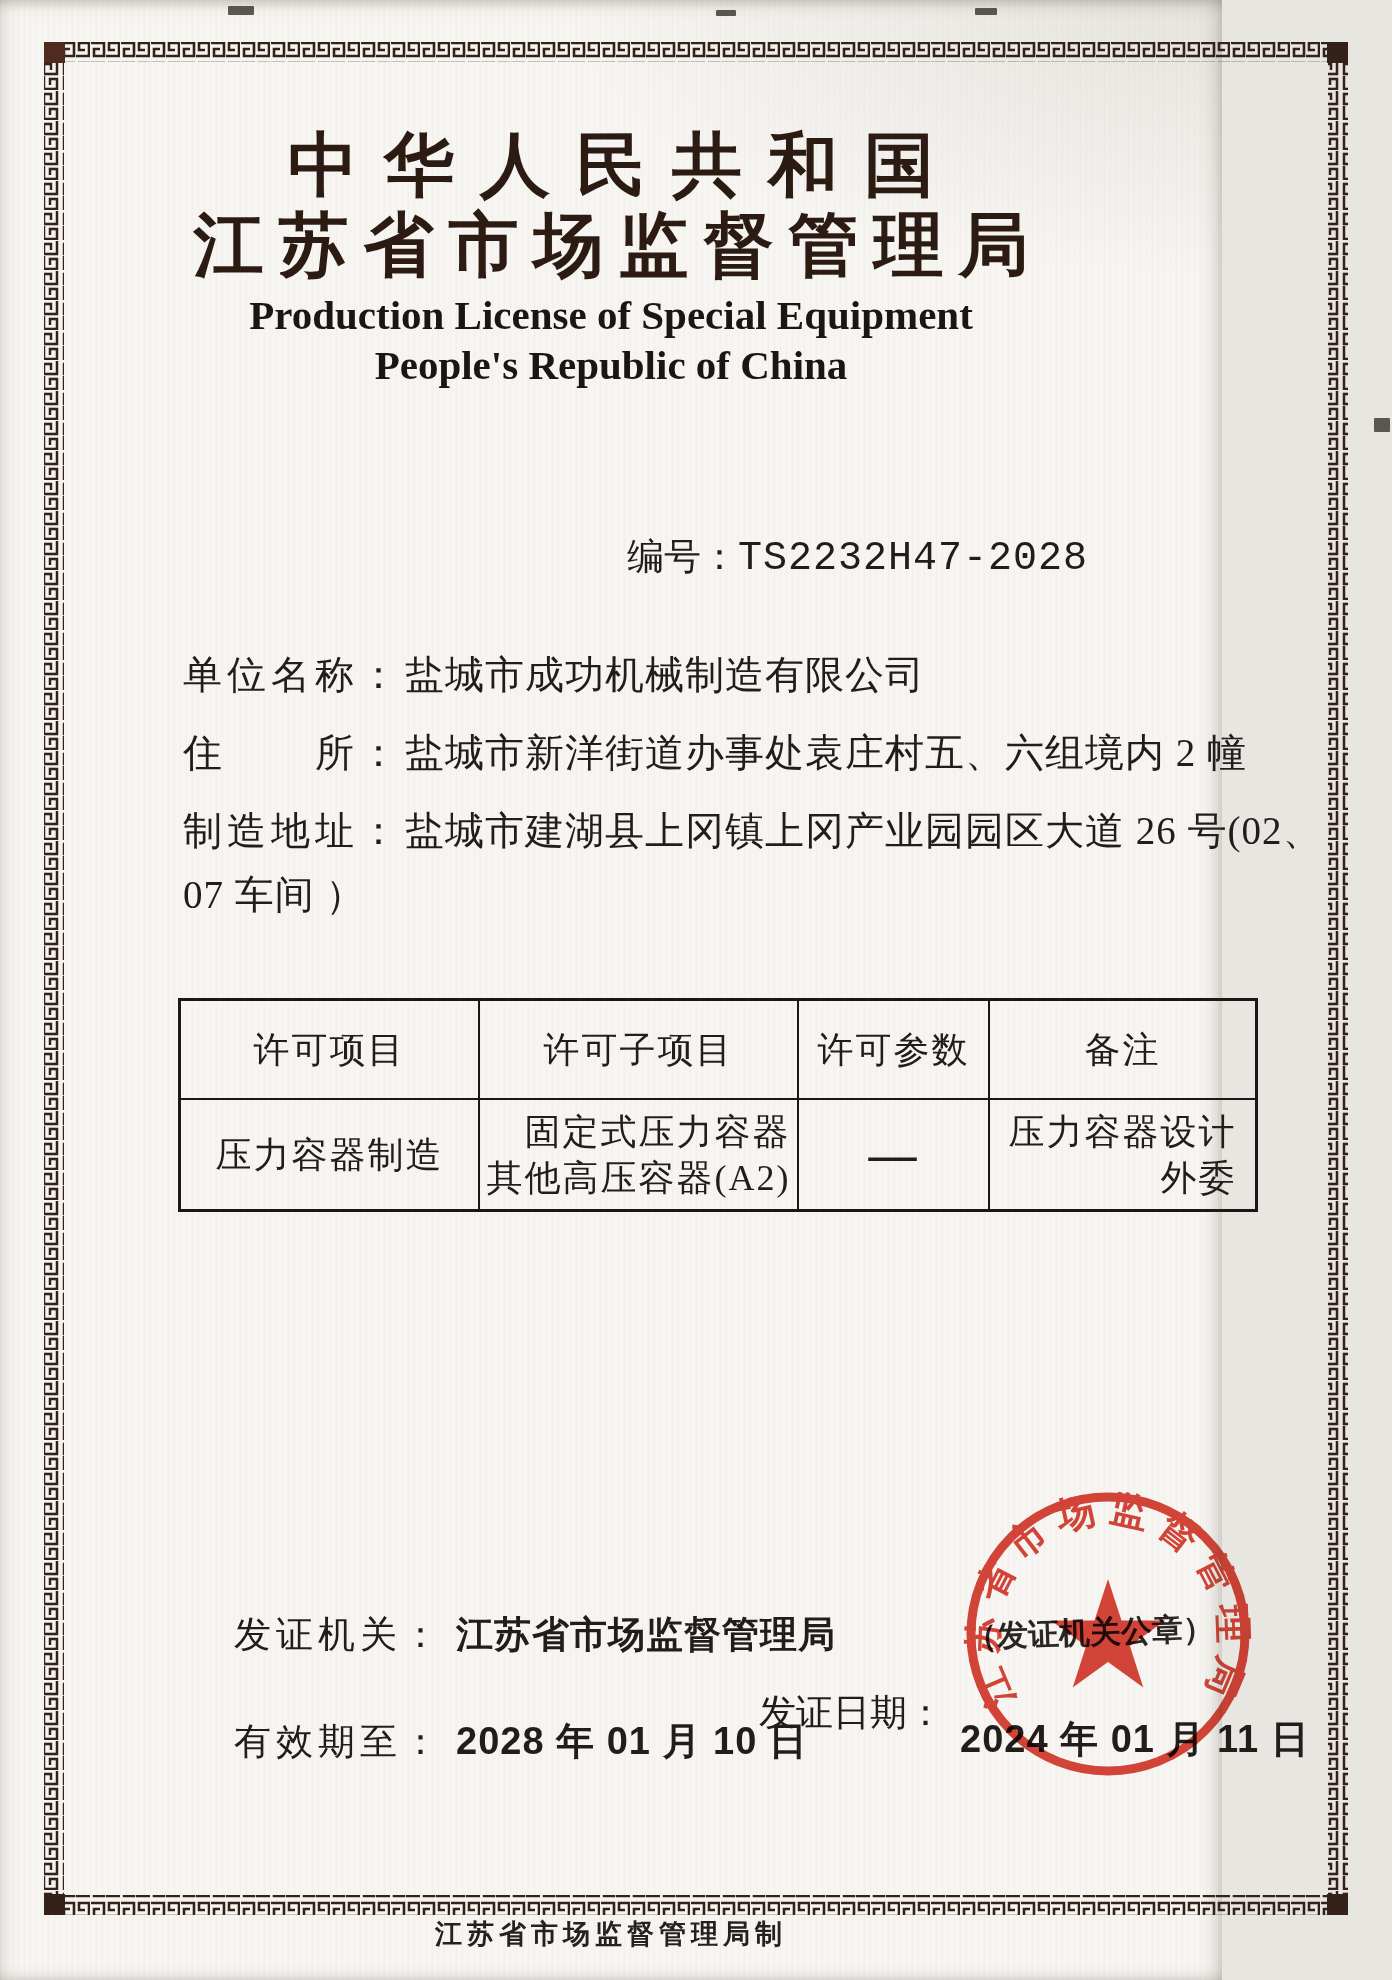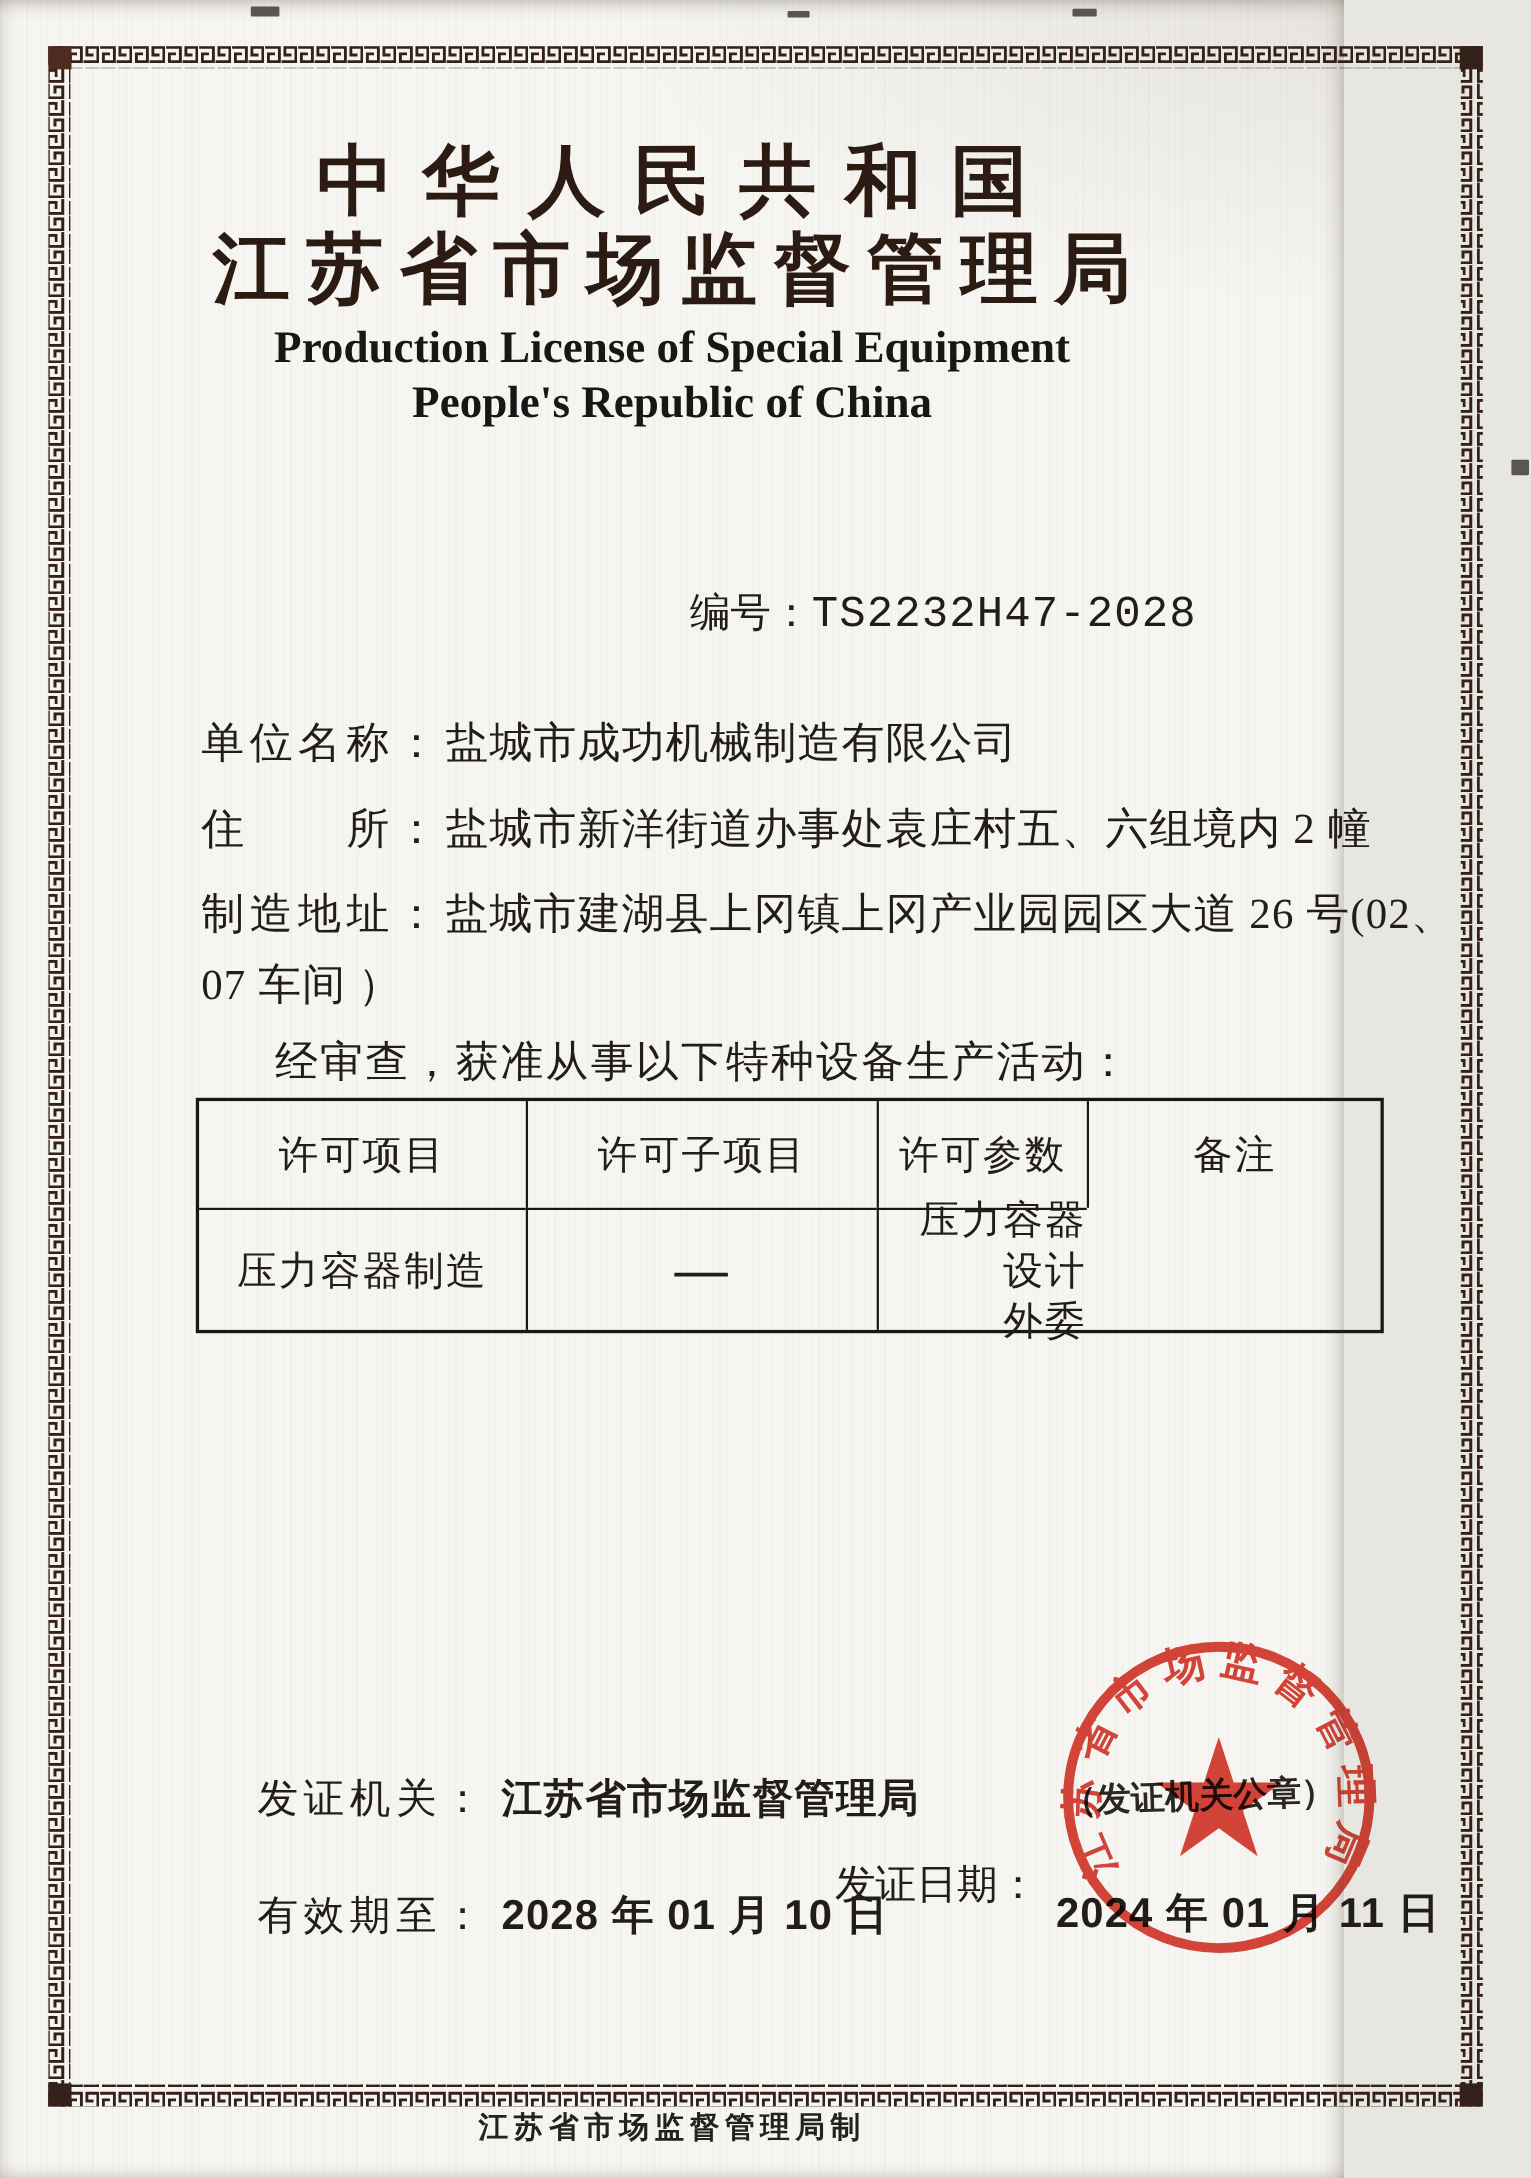--- a/index.html
+++ b/index.html
@@ -112,28 +112,29 @@
   <div class="abs fline f-unit">
     <span class="flabel">单位名称：</span><span>盐城市成功机械制造有限公司</span>
   </div>
   <div class="abs fline f-addr">
     <span class="flabel">住　　所：</span><span>盐城市新洋街道办事处袁庄村五、六组境内 2 幢</span>
   </div>
   <div class="abs fline f-mfg">
     <span class="flabel">制造地址：</span><span>盐城市建湖县上冈镇上冈产业园园区大道 26 号(02、</span>
   </div>
   <div class="abs fline f-mfg2">07 车间 ）</div>
-  <div class="abs intro">经审查，获准从事以下特种设备生产活动：</div>
 
   <div class="tbl">
     <div class="c nl">许可项目</div>
     <div class="c">许可子项目</div>
     <div class="c">许可参数</div>
     <div class="c">备注</div>
     <div class="c nl bd">压力容器制造</div>
+    <div class="c bd">固定式压力容器
+其他高压容器(A2)</div>
     <div class="c bd dash">—</div>
     <div class="c bd">压力容器设计
 外委</div>
   </div>
 
   <div class="abs auth">
     <span class="flabel">发证机关：</span><span class="v">江苏省市场监督管理局</span>
   </div>
   <div class="abs valid">
     <span class="flabel">有效期至：</span><span class="dateval">2028 年 01 月 10 日</span>

